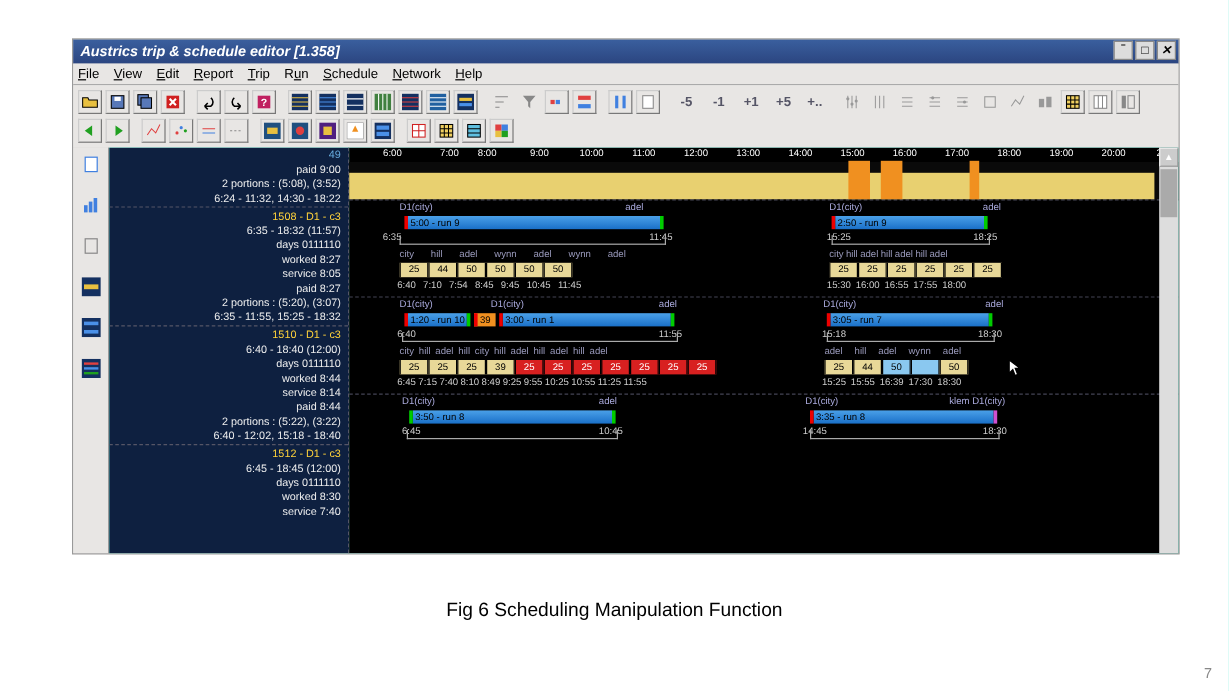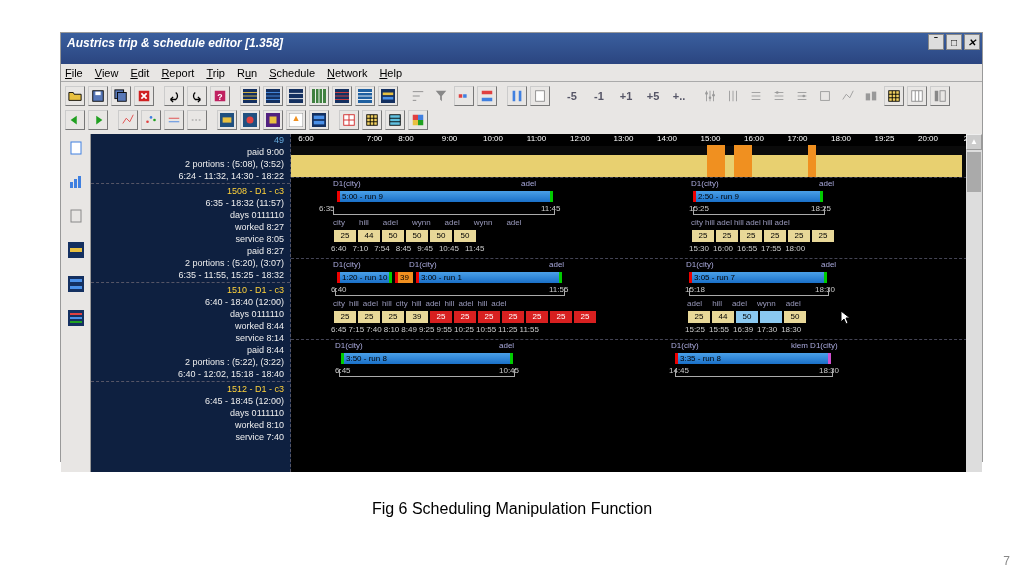--- a/index.html
+++ b/index.html
@@ -1,18 +1,18 @@
 <!DOCTYPE html>
 <html><head>
 <meta charset="utf-8">
 <style>
 *{box-sizing:border-box;margin:0;padding:0;font-family:Arial,sans-serif}
 body{width:1024px;height:576px;background:#fff;overflow:hidden}
 .doc-window{position:absolute;left:60px;top:32px;width:923px;height:430px;background:#d9d7d5;border:1px solid #999}
-.titlebar{height:31px;background:linear-gradient(#3a5f9e 0%,#2b4580 100%);color:#fff;font-size:12px;font-weight:bold;font-style:italic;line-height:20px;padding-left:6px;display:flex;justify-content:space-between}
+.titlebar{height:20px;background:linear-gradient(#3a5f9e 0%,#2b4580 100%);color:#fff;font-size:12px;font-weight:bold;font-style:italic;line-height:20px;padding-left:6px;display:flex;justify-content:space-between}
 .titlebar .buttons{display:flex;gap:2px;padding-right:2px}
 .titlebar .wbtn{width:16px;height:16px;background:#ddd;color:#000;font-size:10px;text-align:center;line-height:16px;border:1px solid #888;margin-top:1px}
 .menubar{height:18px;background:#e8e6e4;border-bottom:1px solid #aaa;font-size:11px;display:flex;align-items:center;padding-left:4px}
 .menubar span{margin-right:12px;cursor:default}
 .menubar span u{text-decoration:underline}
 .toolbars{background:#e8e6e4;padding:2px 4px}
 .tbrow{display:flex;gap:3px;padding:2px 0}
 .tbtn{width:20px;height:20px;background:#e8e6e4;border:1px solid #e8e6e4;display:flex;align-items:center;justify-content:center;font-size:11px}
 .tbtn.raised{border:1px outset #ccc}
 .tbtn svg{width:14px;height:14px}
@@ -429,40 +429,40 @@
         <div class="row">days 0111110</div>
         <div class="row">worked 8:44</div>
         <div class="row">service 8:14</div>
         <div class="row">paid 8:44</div>
         <div class="row">2 portions : (5:22), (3:22)</div>
         <div class="row">6:40 - 12:02, 15:18 - 18:40</div>
         <div class="hr"></div>
         <div class="row green">1512 - D1 - c3</div>
         <div class="row">6:45 - 18:45 (12:00)</div>
         <div class="row">days 0111110</div>
-        <div class="row">worked 8:10</div>
+        <div class="row">worked 8:30</div>
         <div class="row">service 7:40</div>
       </div>
 
       <div class="chart-area">
         <div class="ruler" id="ruler">
-            <span class="tick" style="left: 15px;">6:00</span>
+            <span class="tick" style="left: 36px;">6:00</span>
             <span class="tick" style="left: 71.5px; margin-left: 12px;">7:00</span>
             <span class="tick" style="left: 115px;">8:00</span>
             <span class="tick" style="left: 158.5px;">9:00</span>
             <span class="tick" style="left: 202px;">10:00</span>
             <span class="tick" style="left: 245.5px;">11:00</span>
             <span class="tick" style="left: 289px;">12:00</span>
             <span class="tick" style="left: 332.5px;">13:00</span>
             <span class="tick" style="left: 376px;">14:00</span>
             <span class="tick" style="left: 419.5px;">15:00</span>
             <span class="tick" style="left: 463px;">16:00</span>
             <span class="tick" style="left: 506.5px; text-align: center;">17:00</span>
             <span class="tick" style="left: 550px;">18:00</span>
-            <span class="tick" style="left: 593.5px;">19:25</span>
+            <span class="tick" style="left: 593.5px;">19:00</span>
             <span class="tick" style="left: 637px;">20:00</span>
             <span class="tick" style="left: 680.5px;">21:0</span>
           </div>
         <div class="histogram">
           <div class="histo">
             <div class="peak" style="left:62%"></div>
             <div class="peak" style="left:66%"></div>
             <div class="peak" style="left:77%;width:8px"></div>
           </div>
         </div>

